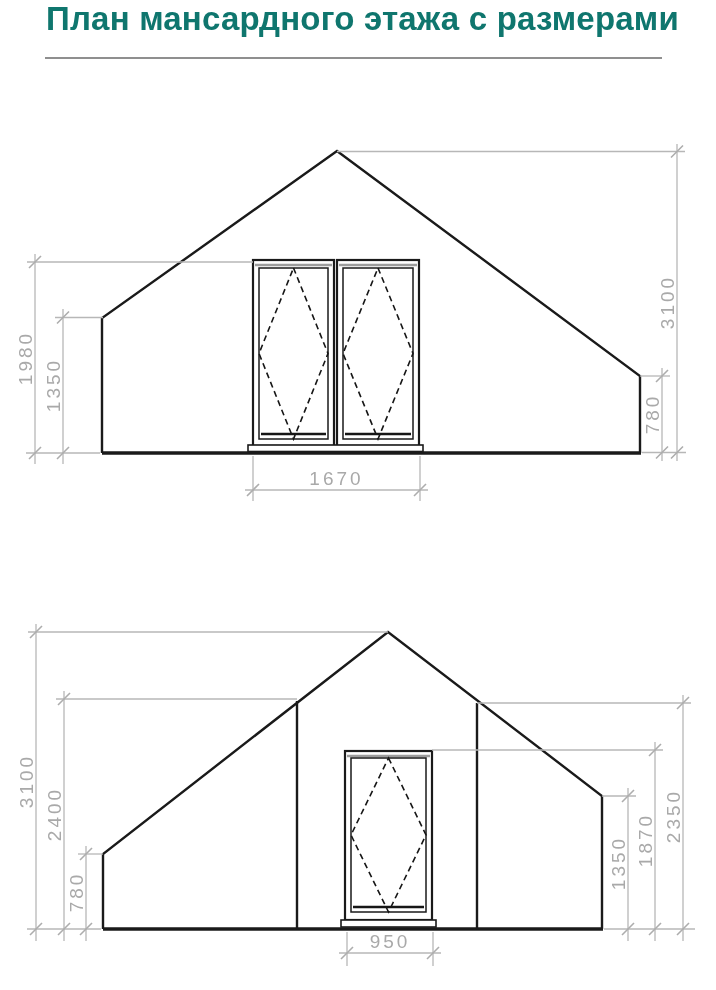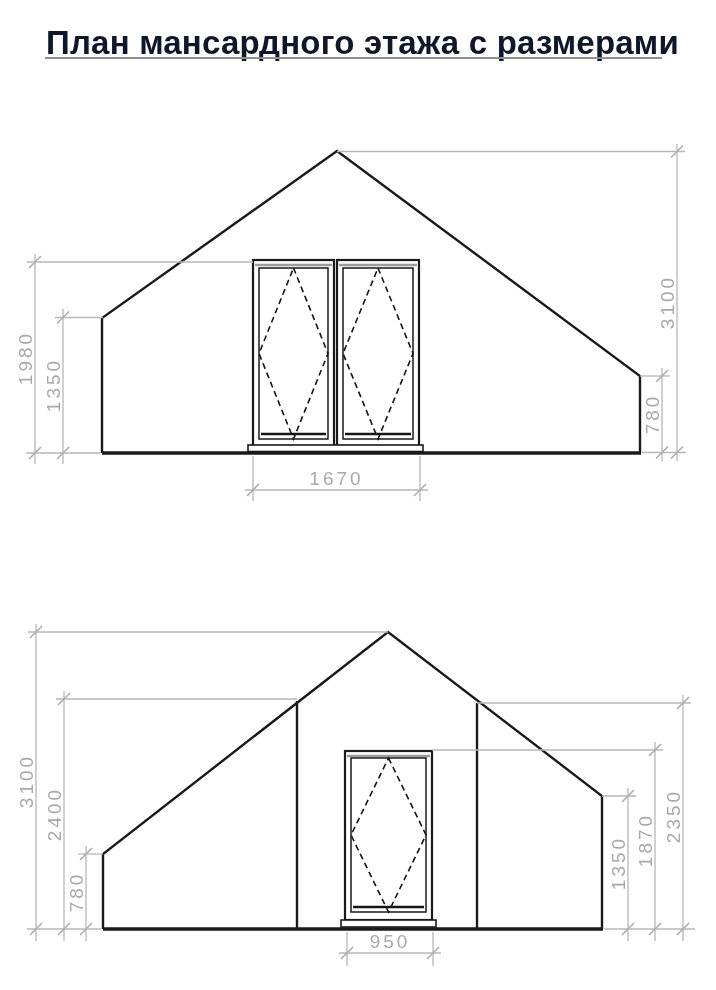--- a/index.html
+++ b/index.html
@@ -1,24 +1,24 @@
 <!DOCTYPE html>
 <html><head>
 <meta charset="utf-8">
 <style>
   html,body { margin:0; padding:0; background:#ffffff; }
   .page {
     position:relative; width:716px; height:990px; background:#ffffff;
     font-family:"Liberation Sans", sans-serif; overflow:hidden;
   }
   .title {
-    position:absolute; left:46px; top:24px; width:640px;
+    position:absolute; left:46px; top:0; width:640px;
     font-family:"Liberation Sans", sans-serif;
     font-size:33px; font-weight:700; letter-spacing:0.2px;
-    color:#0f172a; white-space:nowrap;
+    color:#0f766e; white-space:nowrap;
   }
   .title-underline {
     position:absolute; left:45px; top:57px; width:617px; height:2px;
     background:#8f8f8f;
   }
   svg.canvas { position:absolute; left:0; top:0; }
 
   .wall   { stroke:#1a1a1a; stroke-width:2.4; fill:none; }
   .ground { stroke:#1a1a1a; stroke-width:3.6; fill:none; }
   .frame  { stroke:#1a1a1a; stroke-width:2.2; fill:#ffffff; }

